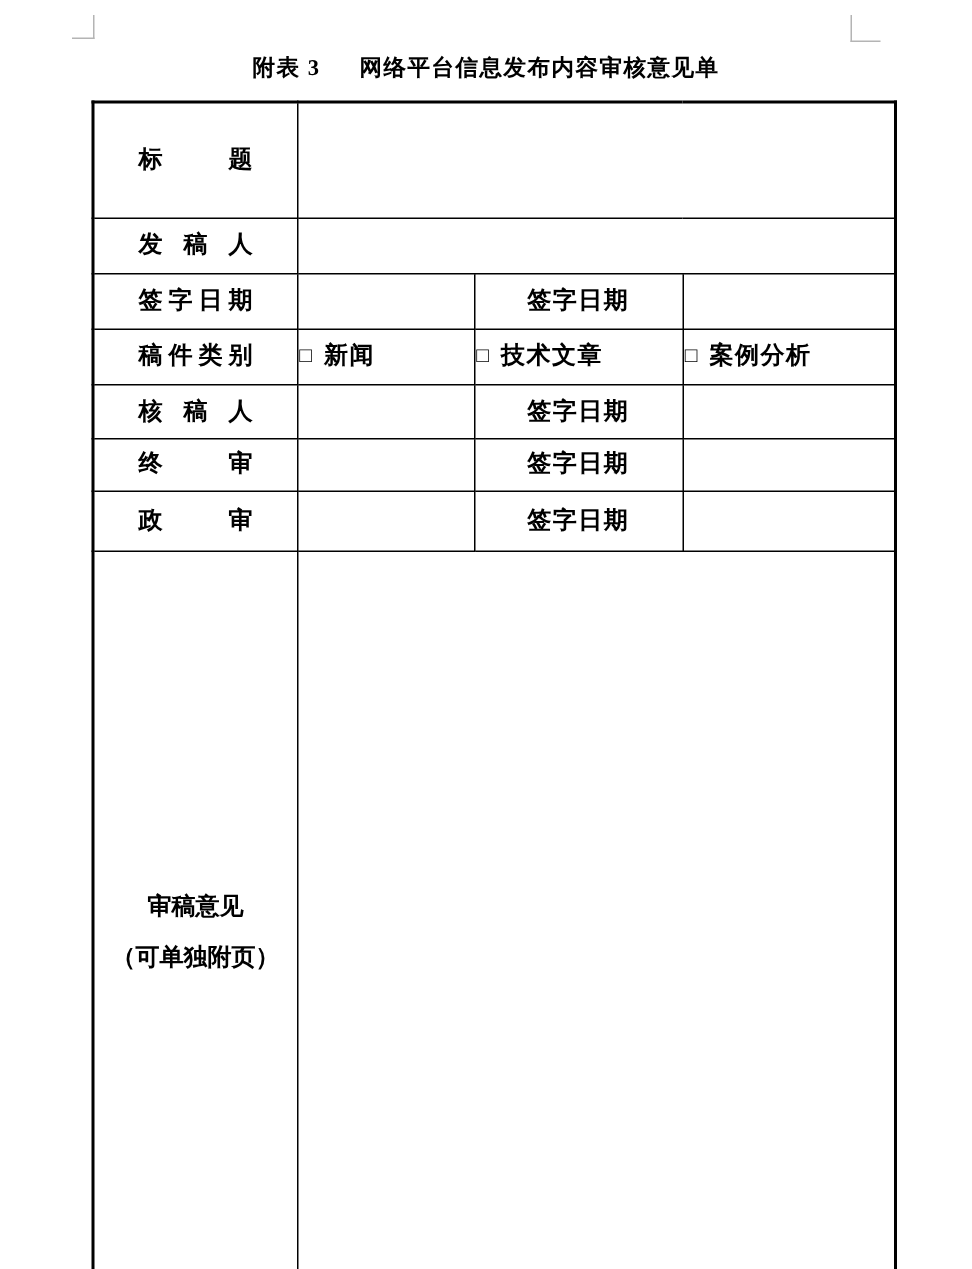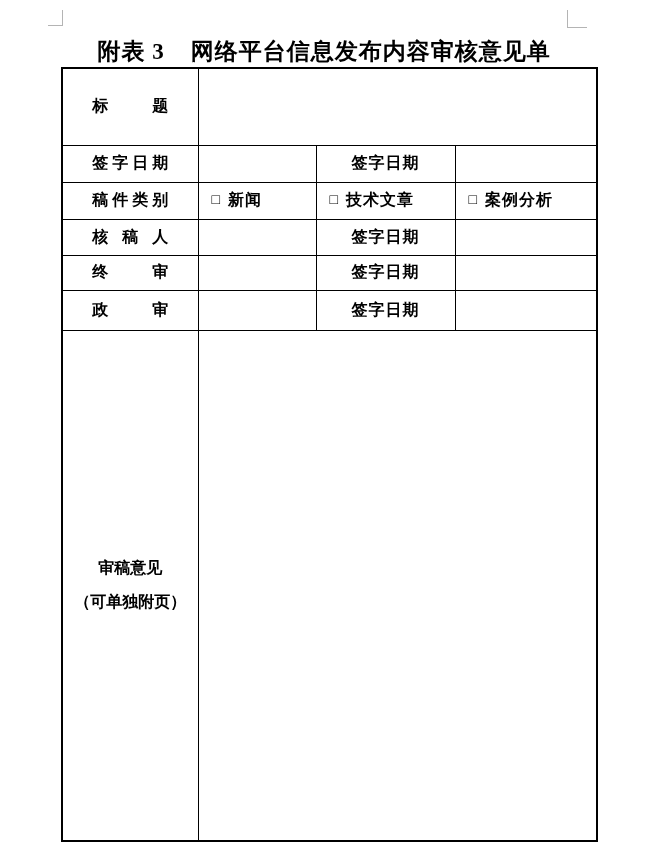--- a/index.html
+++ b/index.html
@@ -18,21 +18,21 @@
   .crop-mark.left {
     left: 48px; top: 10px; width: 15px; height: 16px;
     border-right: 1px solid #b4b4b4; border-bottom: 1px solid #b4b4b4;
   }
   .crop-mark.right {
     left: 567px; top: 10px; width: 20px; height: 18px;
     border-left: 1px solid #b4b4b4; border-bottom: 1px solid #b4b4b4;
   }
   .doc-title {
     position: absolute; top: 36px; left: 0; width: 100%;
-    text-align: center; font-size: 23px; font-weight: bold;
+    text-align: center; font-size: 15px; font-weight: bold;
     letter-spacing: 1px; white-space: nowrap;
   }
   .doc-title .title-prefix { margin-right: 26px; }
   table.form-table {
     position: absolute; left: 61px; top: 67px;
     width: 537px; table-layout: fixed;
     border-collapse: collapse;
     border: 2px solid #000000;
   }
   td {
@@ -41,21 +41,21 @@
     vertical-align: middle;
     overflow: hidden;
   }
   .label-cell { text-align: center; }
   .jlabel {
     display: inline-block; width: 76px;
     text-align: justify; text-align-last: justify;
     white-space: nowrap;
   }
   .center-cell { text-align: center; letter-spacing: 1px; }
-  .option-cell { text-align: left; padding-left: 13px; letter-spacing: 1px; white-space: nowrap; }
+  .option-cell { text-align: left; padding-left: 1px; letter-spacing: 1px; white-space: nowrap; }
   .checkbox-glyph {
     font-weight: normal; font-size: 14px;
     margin-right: 7px; position: relative; top: -1px;
   }
   .opinion-cell { text-align: center; line-height: 34px; }
   .value-cell { background: #ffffff; }
 </style>
 </head>
 <body>
 
@@ -77,20 +77,26 @@
     </colgroup>
 
     <tbody>
         <tr style="height:77px">
       <td class="label-cell">
         <span class="jlabel">标　　题</span>
       </td>
       <td class="value-cell" colspan="3"></td>
     </tr>
 
+    <tr style="height:37px">
+      <td class="label-cell">
+        <span class="jlabel">发 稿 人</span>
+      </td>
+      <td class="value-cell" colspan="3"></td>
+    </tr>
 
     <tr style="height:37px">
       <td class="label-cell">
         <span class="jlabel">签字日期</span>
       </td>
       <td class="value-cell"></td>
       <td class="center-cell">签字日期</td>
       <td class="value-cell"></td>
     </tr>
 

